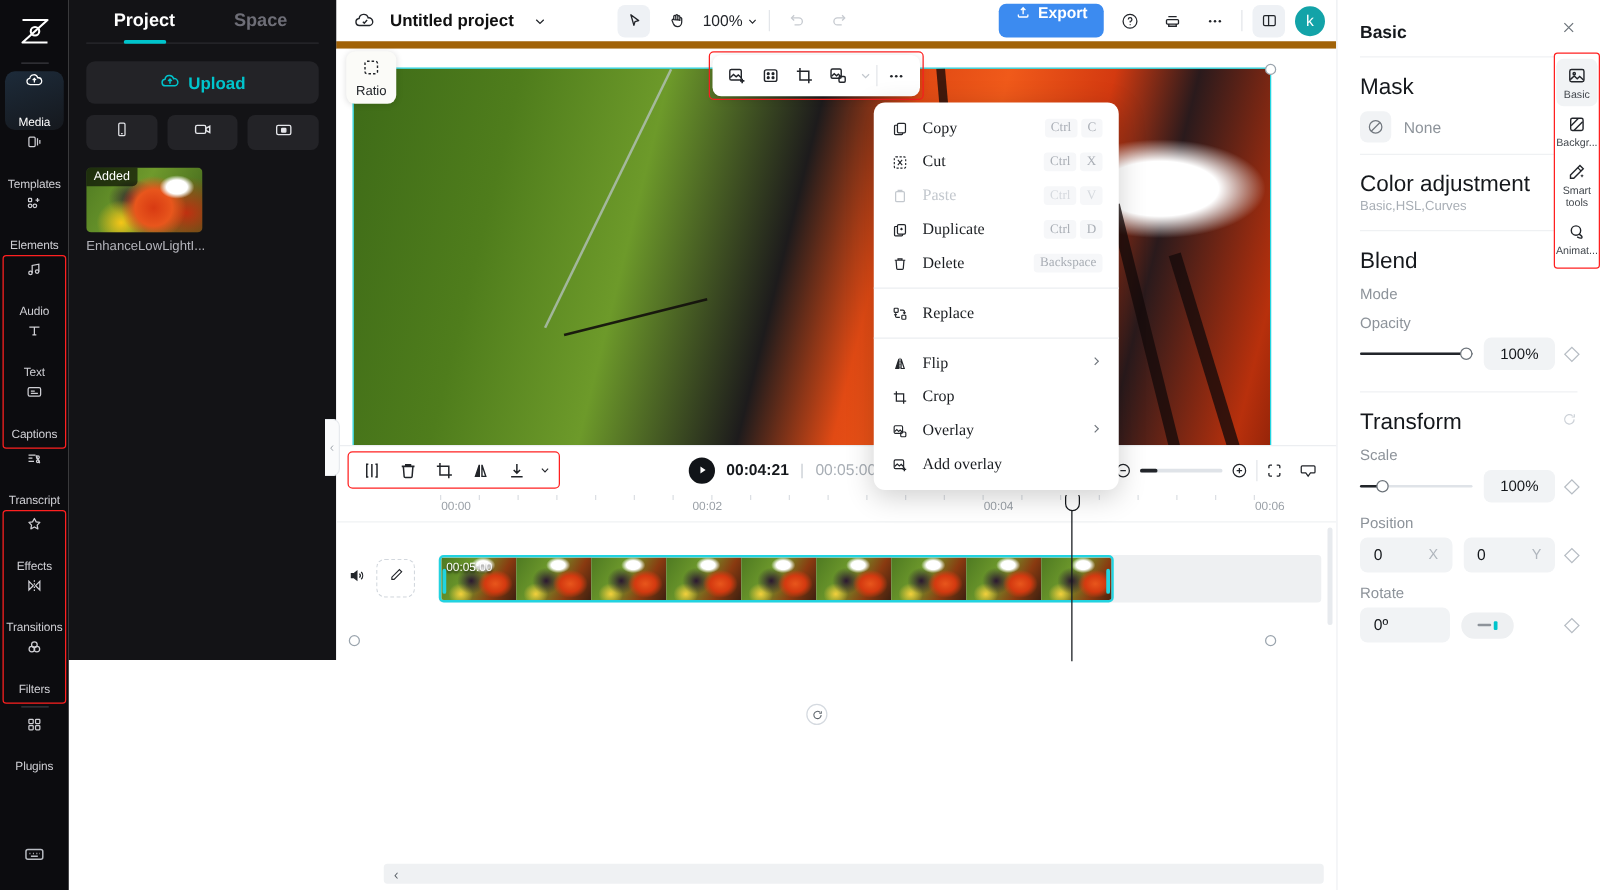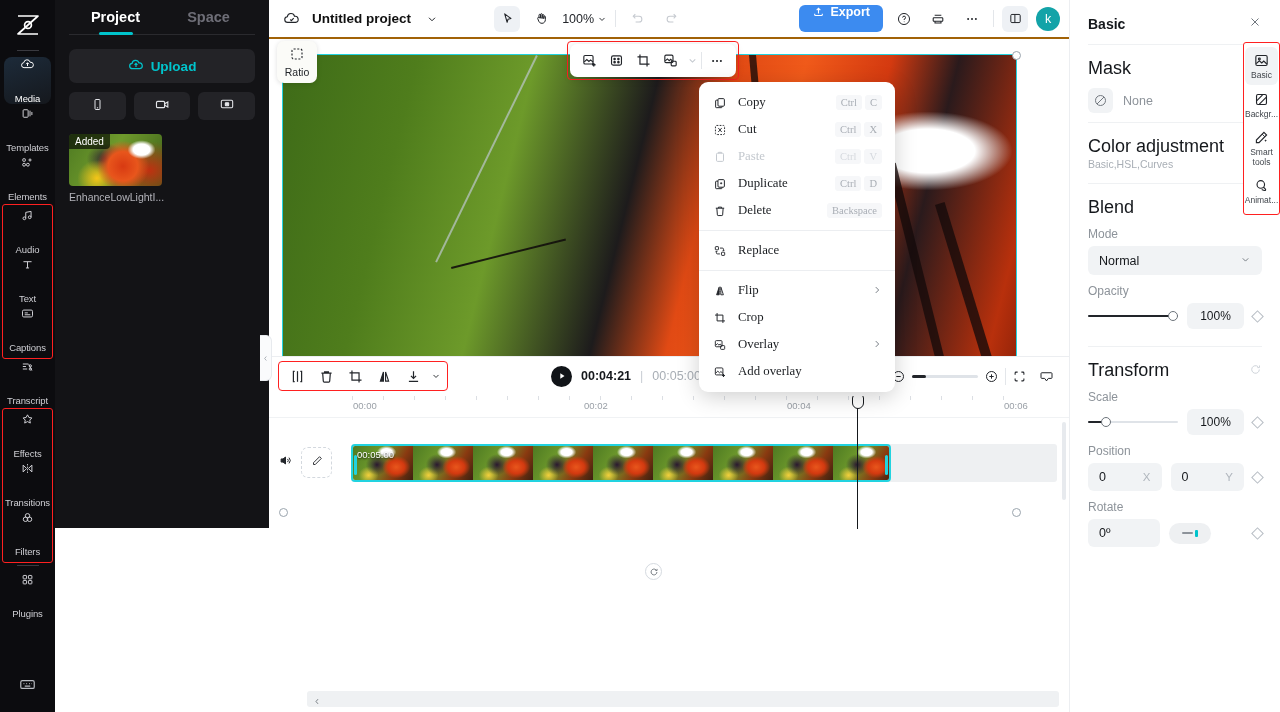--- a/index.html
+++ b/index.html
@@ -75,21 +75,21 @@
     position: absolute; left: 0; top: 0; background: rgba(0,0,0,0.62);
     color: #fff; font-size: 10px; padding: 2px 6px; border-radius: 0 0 4px 0;
   }
   .media-name { font-size: 10.5px; color: #b4b4bb; margin-top: 5px; line-height: 12px; }
 
   
   #main { flex: 1; height: 712px; display: flex; flex-direction: column; min-width: 0; }
 
   
   #topbar {
-    height: 39px; background: #fff; border-bottom: 2px solid #a16207;
+    height: 39px; background: #fff; border-bottom: 6px solid #a16207;
     display: flex; align-items: center; padding: 0 9px; gap: 8px; flex: 0 0 39px;
   }
   #proj-title { font-size: 13.5px; font-weight: bold; color: #111; }
   .tb-icon { width: 26px; height: 26px; border-radius: 6px; display: flex;
     align-items: center; justify-content: center; cursor: pointer; color: #22252a; }
   .tb-icon.sel { background: #eef1f5; }
   .tb-icon.dim { color: #c6cad0; }
   #zoom-val { font-size: 12.5px; color: #22252a; display: flex; align-items: center; gap: 3px; cursor: pointer; }
   .vsep { width: 1px; height: 17px; background: #e3e6ea; }
   #export-btn {
@@ -927,21 +927,21 @@
         <div class="rtick" style="left:486px"></div>
       <div class="rtick" style="left:517px"></div>
         <div class="rtick" style="left:548px"></div>
       <div class="rtick" style="left:579px"></div>
         <div class="rtick" style="left:610px"></div>
       <div class="rtick" style="left:641px"></div>
         <div class="rtick" style="left:672px"></div>
       <div class="rtick" style="left:703px"></div>
         <div class="rtick" style="left:734px"></div>
       <div class="rlabel" style="left:84px">00:00</div>
-      <div class="rlabel" style="left:315px">00:02</div>
+      <div class="rlabel" style="left:285px">00:02</div>
       <div class="rlabel" style="left:518px">00:04</div>
       <div class="rlabel" style="left:735px">00:06</div>
     </div>
 
     <div id="track-head">
       <span id="mute-icon">
         <svg width="15" height="15" viewBox="0 0 24 24" fill="none" stroke="#22252a" stroke-width="1.6">
           <path d="M5 9.5h3l4-3v11l-4-3H5z" fill="#22252a"></path>
             <path d="M15.3 9.5a3.6 3.6 0 0 1 0 5M17.6 7.4a6.8 6.8 0 0 1 0 9.2"></path>
         </svg>
@@ -1034,28 +1034,20 @@
     <div class="psec-head">
       <span class="psec-title">Blend</span>
       <span class="reset-ico">
         <svg width="13" height="13" viewBox="0 0 24 24" fill="none" stroke="currentColor" stroke-width="1.8">
           <path d="M19 12a7 7 0 1 1-2.4-5.3"></path>
             <path d="M19.3 4.6v3.9h-3.9"></path>
         </svg>
       </span>
     </div>
     <div class="field-label">Mode</div>
-    <div id="mode-select">
-      <span>Normal</span>
-      <span>
-        <svg width="11" height="11" viewBox="0 0 24 24" fill="none" stroke="#6d747b" stroke-width="2">
-            <path d="M6 9.5l6 6 6-6"></path>
-          </svg>
-      </span>
-    </div>
     <div class="field-label">Opacity</div>
     <div class="slider-row">
       <div class="sl-track">
         <div class="sl-fill" style="width:100%"></div>
         <div class="sl-knob" style="left:calc(100% - 10px)"></div>
       </div>
       <div class="val-box">100%</div>
       <div class="kf-diamond"></div>
     </div>
   </div>

